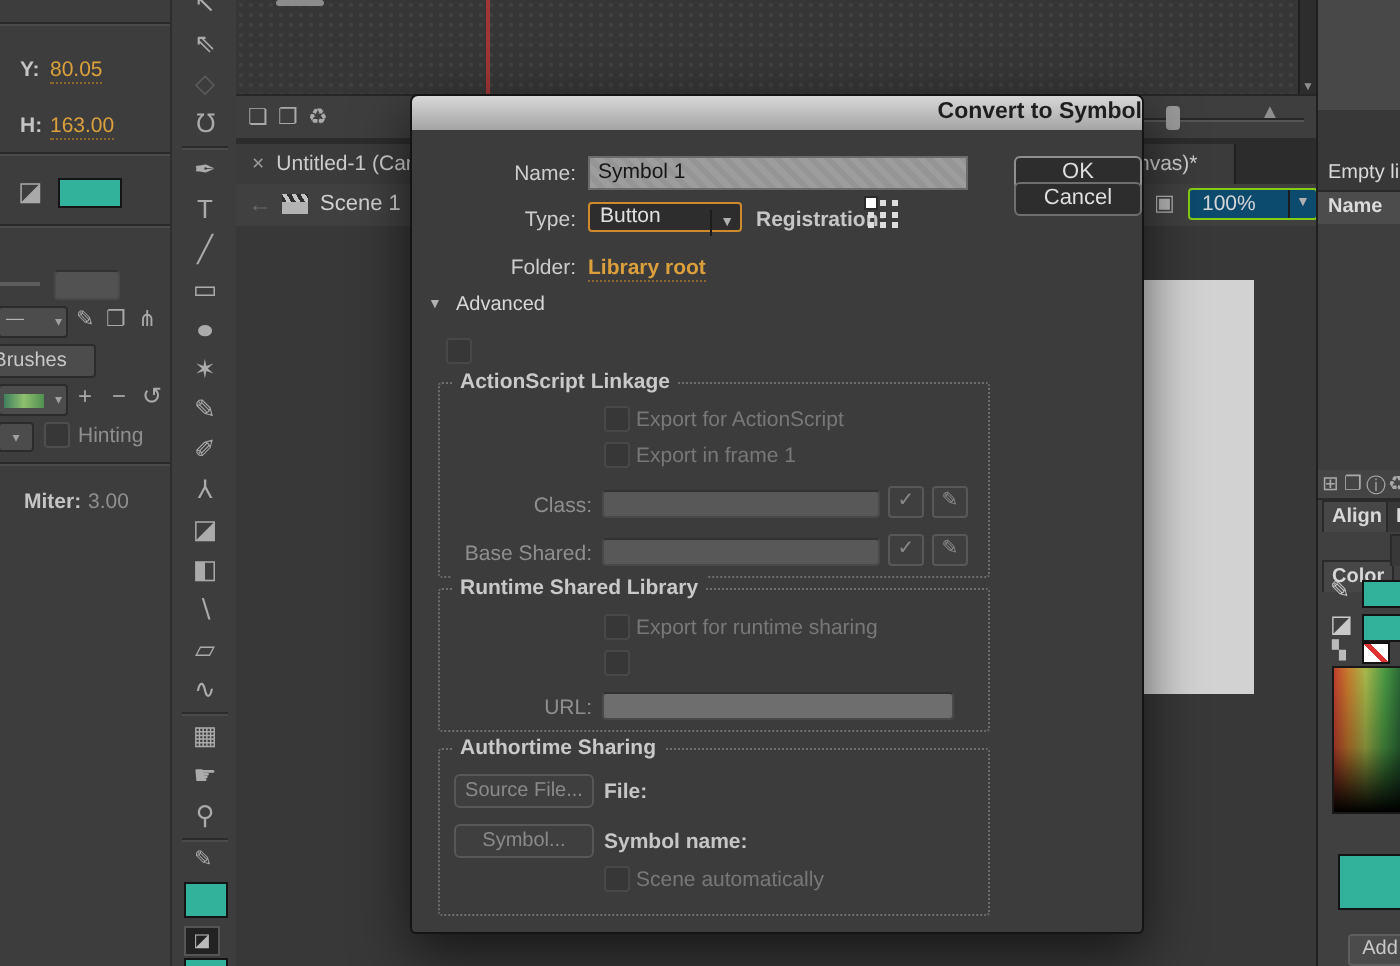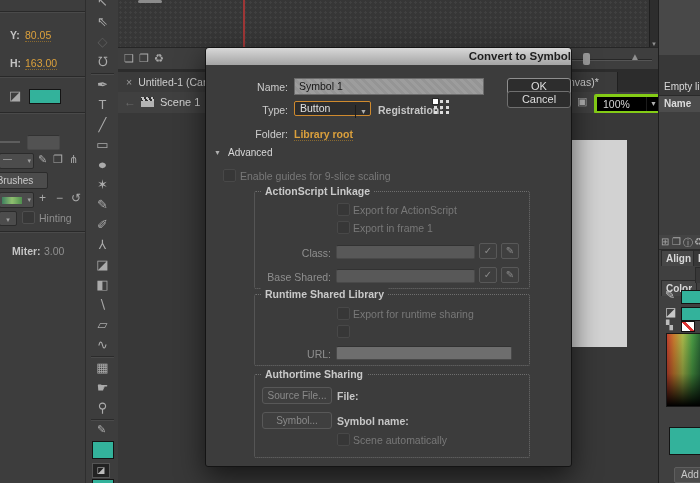--- a/index.html
+++ b/index.html
@@ -26,21 +26,21 @@
   .tl-scroll{left:649px;top:0;width:9px;height:47px;background:#2d2d2d;border-left:1px solid #1f1f1f;}
   .tl-bar{left:118px;top:47px;width:540px;height:22px;background:#3e3e3e;border-top:1px solid #262626;border-bottom:1px solid #232323;}
   
   .tabbar{left:118px;top:69px;width:540px;height:23px;background:#2c2c2c;}
   .doctab{position:absolute;top:3px;height:20px;background:#3b3b3b;border-right:1px solid #1f1f1f;color:#cdcdcd;line-height:20px;white-space:nowrap;}
   
   .editbar{left:118px;top:92px;width:540px;height:21px;background:#404040;border-bottom:1px solid #282828;}
   .clap{width:13px;height:10px;background:#b3b3b3;position:relative;}
   .clap:before{content:"";position:absolute;left:0;top:0;right:0;height:4px;
      background:repeating-linear-gradient(60deg,#2e2e2e 0 2px,#c5c5c5 2px 4px);}
-  .combo{background:#000000;border:3px solid #84cc16;border-radius:2px;color:#d6d6d6;}
+  .combo{background:#0c4a6e;border:1px solid #84cc16;border-radius:2px;color:#d6d6d6;}
   .combo .arr{position:absolute;right:0;top:0;bottom:0;width:13px;border-left:1px solid #1c1c1c;color:#b0b0b0;font-size:7px;line-height:14px;text-align:center;}
   
   .canvas{left:118px;top:113px;width:540px;height:370px;background:#383838;}
   .stage{position:absolute;left:452px;top:27px;width:57px;height:207px;background:#d2d2d2;}
   
   .dock{left:658px;top:0;width:42px;height:483px;background:#404040;border-left:1px solid #1f1f1f;overflow:hidden;}
   .dtab{position:absolute;height:15px;line-height:15px;background:#474747;border:1px solid #2a2a2a;border-bottom:none;
         font-weight:bold;font-size:10px;color:#d8d8d8;padding:0 4px;white-space:nowrap;}
   .grad{background:
      linear-gradient(to bottom,rgba(0,0,0,0) 0%,rgba(0,0,0,.25) 55%,#000 100%),
@@ -52,21 +52,21 @@
   .dtitle{position:absolute;left:0;top:0;right:0;height:17px;border-radius:3px 3px 0 0;
      background:linear-gradient(#d8d8d8,#a4a4a4);color:#1e1e1e;font-weight:bold;font-size:11.5px;
      text-align:right;line-height:17px;}
   .lbl{color:#cdcdcd;font-size:10.5px;}
   .blbl{color:#c6c6c6;font-weight:bold;font-size:10.5px;}
   .dis{color:#787878;font-size:10.5px;}
   .glbl{color:#8f8f8f;font-size:10.5px;}
   .ra{text-align:right;}
   .cb{position:absolute;width:11px;height:11px;border:1px solid #4e4e4e;background:#373737;border-radius:2px;}
   .fld{position:absolute;background:#585858;border:1px solid #494949;border-top-color:#323232;border-radius:2px;height:12px;}
-  .grp{position:absolute;border:1px dotted #6e6e6e;border-radius:2px;margin-left:35px;}
+  .grp{position:absolute;border:1px dotted #6e6e6e;border-radius:2px;}
   .ttl{position:absolute;top:-7px;left:6px;background:#3c3c3c;padding:0 4px;font-weight:bold;color:#c9c9c9;font-size:10.5px;line-height:12px;}
   .pbtn{position:absolute;background:#2d2d2d;border:1px solid #8f8f8f;border-radius:3px;color:#dedede;
      font-size:11px;text-align:center;}
   .sbtn{position:absolute;background:#3f3f3f;border:1px solid #585858;border-radius:3px;color:#8a8a8a;
      font-size:10px;text-align:center;}
   .namefld{position:absolute;background:repeating-linear-gradient(45deg,#9d9d9d 0 3px,#959595 3px 6px);
      border:1px solid #6b6b6b;color:#161616;font-size:10.5px;line-height:15px;padding-left:4px;}
   .typesel{position:absolute;background:#2d2d2d;border:1px solid #cf8a2e;border-radius:2px;color:#e0e0e0;
      font-size:10.5px;line-height:13px;padding-left:5px;}
   .reg{position:absolute;display:grid;grid-template-columns:repeat(3,4px);grid-gap:2px;}
@@ -245,21 +245,20 @@
         <i></i>
     </div>
 
     <span class="abs lbl ra" style="left:30px;top:80px;width:52px">Folder:</span>
     <span class="abs" style="left:88px;top:80px;color:#dba03c;font-weight:bold;font-size:10.5px;border-bottom:1px dotted #8a6a30">Library root</span>
 
     <span class="abs" style="left:8px;top:101px;color:#b0b0b0;font-size:7px">▼</span>
     <span class="abs" style="left:22px;top:99px;color:#d8d8d8;font-size:10px">Advanced</span>
 
     <span class="cb" style="left:17px;top:121px;border-color:#484848"></span>
-    <span class="abs dis" style="left:34px;top:122px">Enable guides for 9-slice scaling</span>
 
     <div class="grp" style="left:13px;top:143px;width:274px;height:96px">
       <span class="ttl">ActionScript Linkage</span>
       <span class="cb" style="left:82px;top:11px;border-color:#484848"></span>
       <span class="abs dis" style="left:98px;top:12px">Export for ActionScript</span>
       <span class="cb" style="left:82px;top:29px;border-color:#484848"></span>
       <span class="abs dis" style="left:98px;top:30px">Export in frame 1</span>
       <span class="abs glbl ra" style="left:0;top:55px;width:76px">Class:</span>
       <div class="fld" style="left:81px;top:53px;width:137px"></div>
       <div class="sbtn" style="left:224px;top:51px;width:16px;height:14px;line-height:14px;border-radius:2px"><span>✓</span></div>

